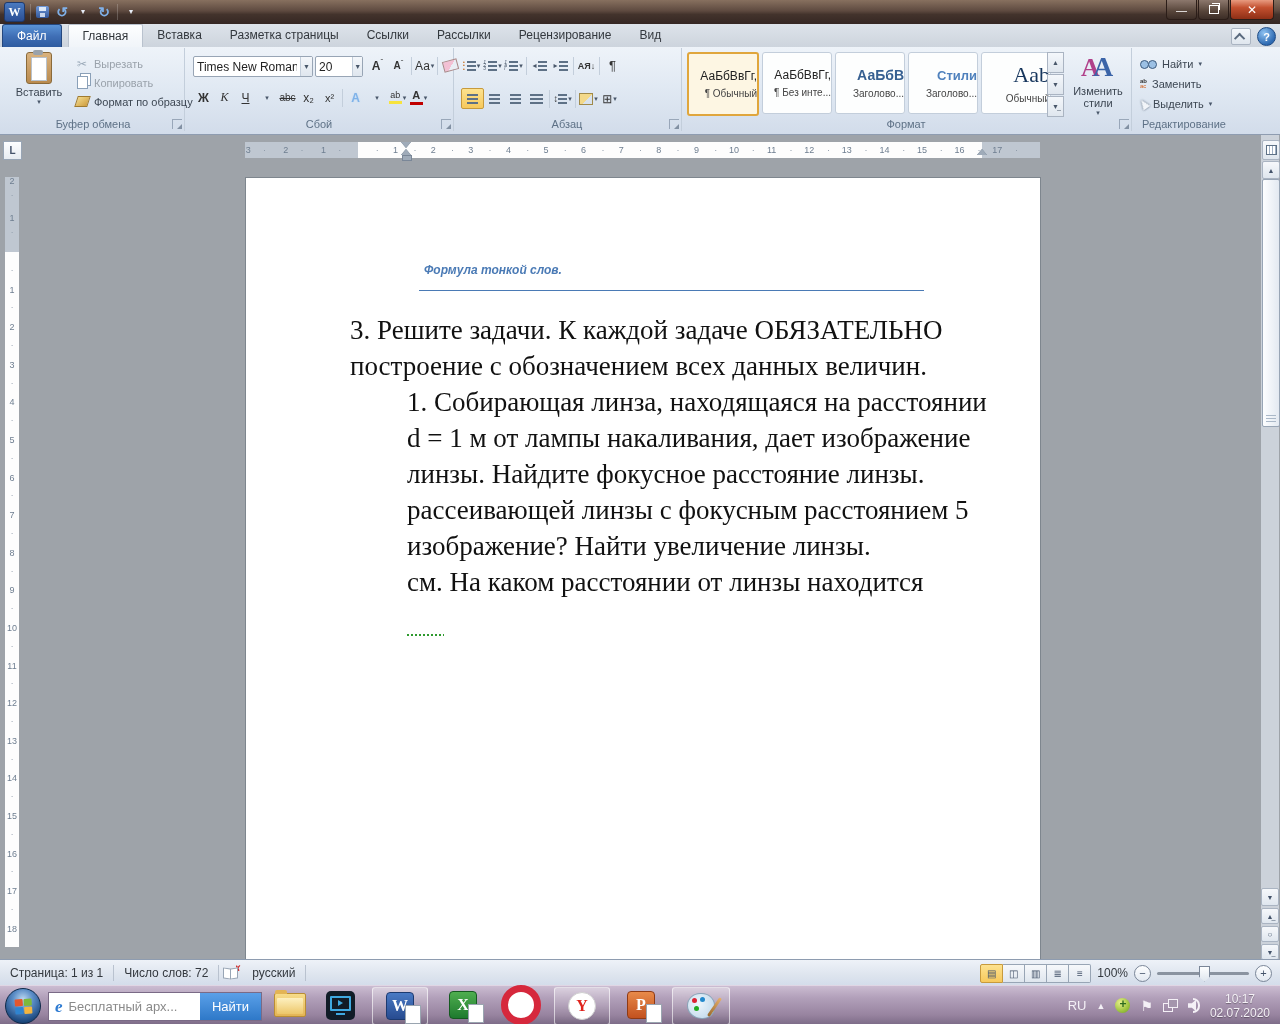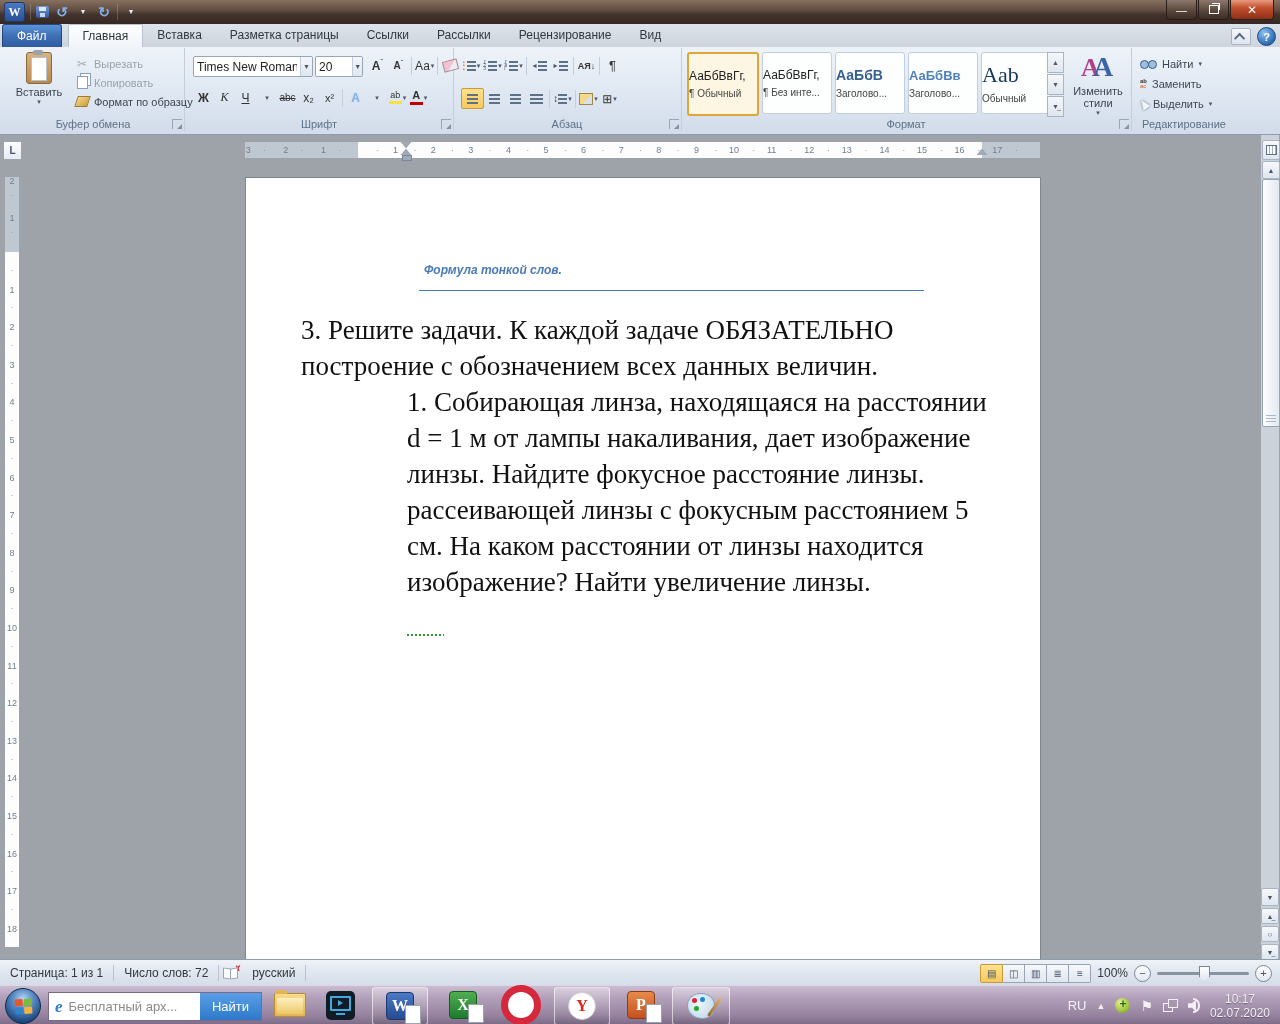--- a/index.html
+++ b/index.html
@@ -83,21 +83,21 @@
   .eraser{width:13px;height:9px;background:linear-gradient(135deg,#f3c0d4 55%,#e9eef5 55%);border:1px solid #a88;transform:rotate(-15deg)}
 
   
   .mini-bars{width:9px;height:10px;background:repeating-linear-gradient(180deg,#5e7186 0 1.6px,transparent 1.6px 4px)}
   .li-dots{display:flex;flex-direction:column;justify-content:space-between;height:10px;margin-right:2px;font-size:6px;line-height:3px;color:#c7762e}
   .li-nums{display:flex;flex-direction:column;justify-content:space-between;height:10px;margin-right:2px;font-size:5px;line-height:3.4px;color:#49576a}
   .ind-arrow{font-size:8px;color:#49576a;margin-right:1px}
 
   
   .style-item{width:68px;height:60px;border:1px solid #c3cedb;border-radius:3px;background:#fdfefe;
-    margin-right:3px;display:flex;flex-direction:column;align-items:flex-start;justify-content:center;gap:5px;overflow:hidden}
+    margin-right:3px;display:flex;flex-direction:column;align-items:flex-end;justify-content:center;gap:5px;overflow:hidden}
   .style-item .sp{font-size:12px;color:#222;white-space:nowrap}
   .style-item .sl{font-size:10px;color:#444;white-space:nowrap}
   .style-item.selected{border:2px solid #e0a63c;background:#fdf6e3}
   .style-item.kind-h1 .sp{color:#365f91;font-weight:bold;font-size:14px}
   .style-item.kind-h2 .sp{color:#4f81bd;font-weight:bold;font-size:13px}
   .style-item.kind-title .sp{color:#17365d;font-family:"Liberation Serif",serif;font-size:22px}
   .gal-scroll{display:flex;flex-direction:column;gap:1px}
   .gal-scroll .gsb{width:15px;height:19px;border:1px solid #aab4c2;background:linear-gradient(#f4f7fb,#dfe6ee);
     display:flex;align-items:center;justify-content:center;font-size:7px;color:#49576a}
   .chstyles-icon{position:relative;width:34px;height:30px}
@@ -128,21 +128,21 @@
   #vruler .rd{position:absolute;left:0;width:14px;text-align:center;font-size:8px;color:#8a97a6}
   .ind-top{position:absolute;left:156px;top:0;width:0;height:0;border-left:5px solid transparent;border-right:5px solid transparent;border-top:6px solid #9fabb9;filter:drop-shadow(0 0 0.5px #5e6e80)}
   .ind-bot{position:absolute;left:156px;top:7px;width:0;height:0;border-left:5px solid transparent;border-right:5px solid transparent;border-bottom:6px solid #9fabb9;filter:drop-shadow(0 0 0.5px #5e6e80)}
   .ind-box{position:absolute;left:157px;top:13px;width:8px;height:4px;background:#9fabb9;border:1px solid #7a8798}
   .ind-right{position:absolute;left:732px;top:7px;width:0;height:0;border-left:5px solid transparent;border-right:5px solid transparent;border-bottom:6px solid #9fabb9;filter:drop-shadow(0 0 0.5px #5e6e80)}
 
   #page{position:absolute;left:245px;top:42px;width:794px;height:782px;background:#fff;border:1px solid #7e868e;border-bottom:none}
   #doc-header{position:absolute;left:178px;top:85px;font-size:12px;font-style:italic;font-weight:bold;color:#4a7ab5;font-family:"Liberation Sans",sans-serif}
   #doc-header-line{position:absolute;left:173px;top:112px;width:505px;height:1px;background:#4a7ab5}
   #doc-body{position:absolute;left:0;top:134px;width:794px;font-family:"Liberation Serif",serif;font-size:27px;color:#111;line-height:36px}
-  .doc-line{padding-left:55px;white-space:nowrap}
+  .doc-line{padding-left:104px;white-space:nowrap}
   .doc-line.indent{padding-left:161px}
   #squiggle{position:absolute;left:161px;top:456px;width:37px;height:2px;
     background:repeating-linear-gradient(90deg,#2e9a2e 0 2px,transparent 2px 4px)}
 
   
   #vscroll{position:absolute;right:1px;top:0;width:18px;height:824px;background:#ccd2da}
   .scb{width:16px;height:16px;margin:1px;background:linear-gradient(#f6f8fb,#dfe6ee);border:1px solid #aab4c2;border-radius:2px;
     display:flex;align-items:center;justify-content:center;font-size:7px;color:#44536a}
   .ruler-toggle{height:18px}
   .ruler-toggle i{width:9px;height:8px;border:1px solid #5e7186;background:repeating-linear-gradient(90deg,#fff 0 2px,#9fb0c4 2px 3px)}
@@ -353,21 +353,21 @@
           <span class="tiny">▾</span>
         </div>
         <div class="sbtn">
           <span class="colorbar">
               <span style="font-size:11px;font-weight:bold">А</span>
               <span class="bar" style="background:#c00000"></span>
             </span>
           <span class="tiny">▾</span>
         </div>
       </div>
-      <div class="caption">Шрифт</div>
+      <div class="caption">Сбой</div>
       <div class="launcher"></div>
     </div>
 
     <div class="group" style="left:453px;width:228px">
       <div class="abs" style="left:8px;top:8px;display:flex;align-items:center">
         <div class="sbtn">
             <span class="li-dots">
               <i>•</i>
               <i>•</i>
               <i>•</i>
@@ -448,21 +448,21 @@
           </div>
           <div class="style-item kind-normal">
             <div class="sp">АаБбВвГг,</div>
             <div class="sl">¶ Без инте...</div>
           </div>
           <div class="style-item kind-h1">
             <div class="sp">АаБбВ</div>
             <div class="sl">Заголово...</div>
           </div>
           <div class="style-item kind-h2">
-            <div class="sp">АаБбВв</div>
+            <div class="sp">Стили</div>
             <div class="sl">Заголово...</div>
           </div>
           <div class="style-item kind-title">
             <div class="sp">Aab</div>
             <div class="sl">Обычный</div>
           </div>
         </div>
       <div class="abs gal-scroll" style="left:366px;top:4px">
         <div class="gsb">▲</div>
         <div class="gsb">▼</div>
@@ -606,22 +606,22 @@
     <div id="page">
       <div id="doc-header">Формула тонкой слов.</div>
       <div id="doc-header-line"></div>
       <div id="doc-body">
           <div class="doc-line">3. Решите задачи. К каждой задаче ОБЯЗАТЕЛЬНО</div>
           <div class="doc-line">построение с обозначением всех данных величин.</div>
           <div class="doc-line indent">1. Собирающая линза, находящаяся на расстоянии</div>
           <div class="doc-line indent">d = 1 м от лампы накаливания, дает изображение</div>
           <div class="doc-line indent">линзы. Найдите фокусное расстояние линзы.</div>
           <div class="doc-line indent">рассеивающей линзы с фокусным расстоянием 5</div>
+          <div class="doc-line indent">изображение? Найти увеличение линзы.</div>
           <div class="doc-line indent">см. На каком расстоянии от линзы находится</div>
-          <div class="doc-line indent">изображение? Найти увеличение линзы.</div>
         </div>
       <div id="squiggle"></div>
     </div>
 
     <div id="vscroll">
       <div class="scb ruler-toggle" style="margin-top:5px">
           <i></i>
         </div>
       <div class="scb">▲</div>
       <div id="vthumb"></div>

